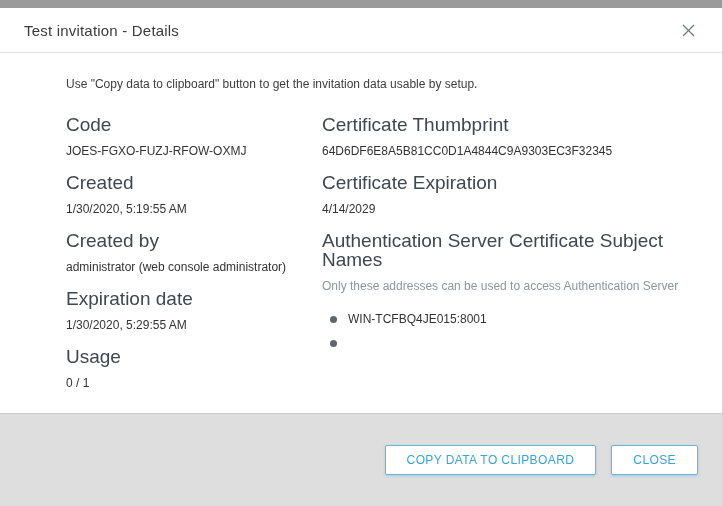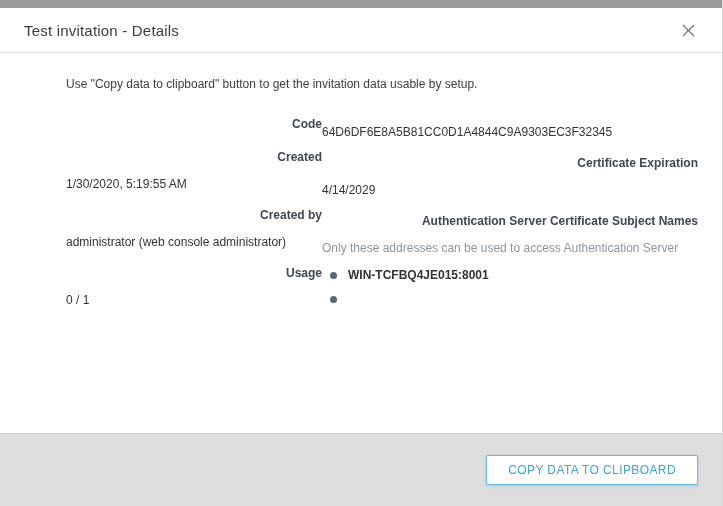--- a/index.html
+++ b/index.html
@@ -49,59 +49,57 @@
   .intro-text {
     font-size: 12px;
     color: #3d3d3d;
     margin-bottom: 24px;
   }
   .columns { display: flex; }
   .col-left { width: 256px; flex: 0 0 auto; }
   .col-right { flex: 1 1 auto; }
   .field { margin-bottom: 14px; }
   .field-label {
-    font-size: 12px;
-    font-weight: 700;
+    font-size: 19px;
+    font-weight: 400;
     color: #3e4752;
     line-height: 19px;
-    text-align: right;
   }
   .field-value {
     font-size: 12px;
     color: #333333;
     margin-top: 10px;
     line-height: 15px;
   }
   .section-note {
     font-size: 12px;
     color: #8d959e;
     margin-top: 10px;
     line-height: 15px;
   }
   .subject-list {
     list-style: none;
-    margin-top: 12px;
-    font-weight: bold;
+    margin-top: 18px;
   }
   .subject-list li {
     display: flex; align-items: center;
     margin-bottom: 14px;
     font-size: 12px;
     color: #333333;
   }
   .bullet-dot {
     width: 7px; height: 7px;
     border-radius: 50%;
     background: #5b6670;
     margin: 0 11px 0 8px;
     flex: 0 0 auto;
   }
   .dialog-footer {
     flex: 0 0 auto;
-    height: 73px;
+    height: 93px;
     background: #dedede;
     border-top: 1px solid #cccccc;
     display: flex; align-items: center; justify-content: flex-end;
     padding-right: 24px;
     gap: 15px;
   }
   .footer-btn {
     background: #ffffff;
     border: 1px solid #65b8e4;
     border-radius: 2px;
@@ -133,37 +131,43 @@
   </div>
 
   <div class="dialog-body">
     <div class="intro-text">Use "Copy data to clipboard" button to get the invitation data usable by setup.</div>
 
     <div class="columns">
 
       <div class="col-left">
         <div class="field">
           <div class="field-label">Code</div>
+          <div class="field-value">JOES-FGXO-FUZJ-RFOW-OXMJ</div>
         </div>
         <div class="field">
           <div class="field-label">Created</div>
           <div class="field-value">1/30/2020, 5:19:55 AM</div>
         </div>
         <div class="field">
           <div class="field-label">Created by</div>
           <div class="field-value">administrator (web console administrator)</div>
         </div>
         <div class="field">
+          <div class="field-label">Expiration date</div>
+          <div class="field-value">1/30/2020, 5:29:55 AM</div>
+        </div>
+        <div class="field">
           <div class="field-label">Usage</div>
           <div class="field-value">0 / 1</div>
         </div>
       </div>
 
       <div class="col-right">
         <div class="field">
+          <div class="field-label">Certificate Thumbprint</div>
           <div class="field-value">64D6DF6E8A5B81CC0D1A4844C9A9303EC3F32345</div>
         </div>
         <div class="field">
           <div class="field-label">Certificate Expiration</div>
           <div class="field-value">4/14/2029</div>
         </div>
         <div class="field">
           <div class="field-label">Authentication Server Certificate Subject Names</div>
           <div class="section-note">Only these addresses can be used to access Authentication Server</div>
           <ul class="subject-list">
@@ -176,15 +180,16 @@
             </li>
           </ul>
         </div>
       </div>
 
     </div>
   </div>
 
   <div class="dialog-footer">
     <button class="footer-btn">COPY DATA TO CLIPBOARD</button>
+    <button class="footer-btn">CLOSE</button>
   </div>
 
 </div>
 
 </body></html>

